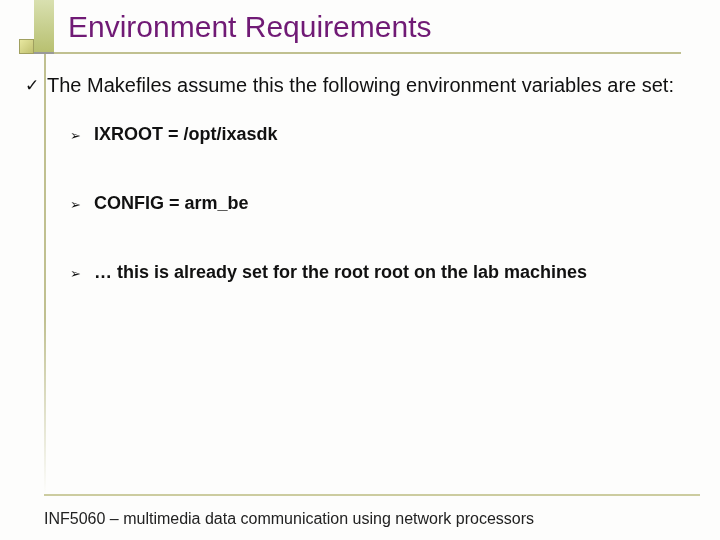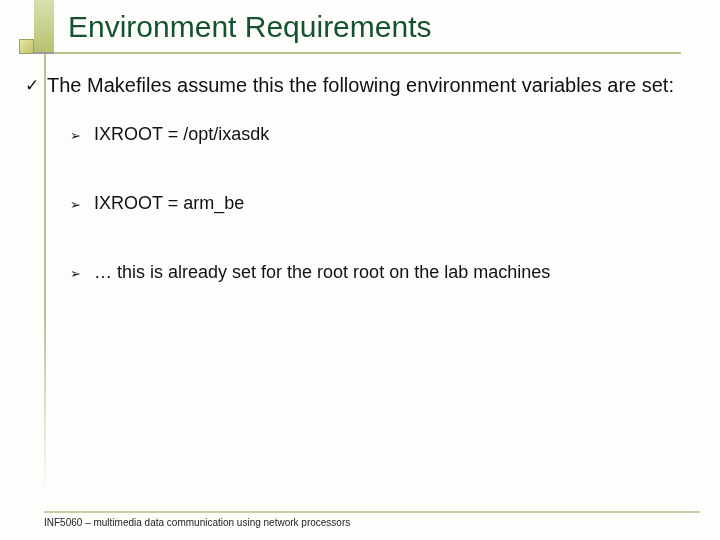--- a/index.html
+++ b/index.html
@@ -43,21 +43,21 @@
     top: 54px;
     width: 2px;
     height: 440px;
     background: linear-gradient(to bottom, #c0c090 0%, #c0c090 60%, rgba(192,192,144,0) 100%);
   }
   .title {
     position: absolute;
     left: 68px;
     top: 10px;
     font-size: 30px;
-    color: #14532d;
+    color: #701a75;
     font-family: Verdana, Arial, sans-serif;
   }
   .body {
     position: absolute;
     left: 25px;
     top: 72px;
     right: 30px;
   }
   .lvl1 {
     display: flex;
@@ -86,31 +86,31 @@
     margin-bottom: 48px;
   }
   .lvl2 .bullet {
     width: 24px;
     flex: 0 0 24px;
     color: #111;
     font-family: "Segoe UI Symbol", Arial, sans-serif;
     font-size: 13px;
     padding-top: 4px;
   }
-  .lvl2 .text { flex: 1; }
+  .lvl2 .text { flex: 1; font-weight: bold; }
   .footer {
     position: absolute;
     left: 44px;
     right: 20px;
     bottom: 12px;
     border-top: 2px solid #cccca0;
-    padding-top: 4px;
+    padding-top: 14px;
     display: flex;
     justify-content: space-between;
-    font-size: 10px;
+    font-size: 16px;
     font-family: Arial, sans-serif;
     color: #222;
   }
 </style>
 </head>
 <body>
 
 <div class="header-block"></div>
 <div class="header-square"></div>
 <div class="header-underline"></div>
@@ -126,21 +126,21 @@
     </div>
   </div>
 
   <div class="lvl2">
     <div class="bullet">➢</div>
     <div class="text">IXROOT = /opt/ixasdk</div>
   </div>
 
   <div class="lvl2">
     <div class="bullet">➢</div>
-    <div class="text">IXROOT = arm_be</div>
+    <div class="text">CONFIG = arm_be</div>
   </div>
 
   <div class="lvl2" style="margin-bottom:0;">
     <div class="bullet">➢</div>
     <div class="text">… this is already set for the root root on the lab machines</div>
   </div>
 </div>
 
 <div class="footer">
   <span>INF5060 – multimedia data communication using network processors</span>

